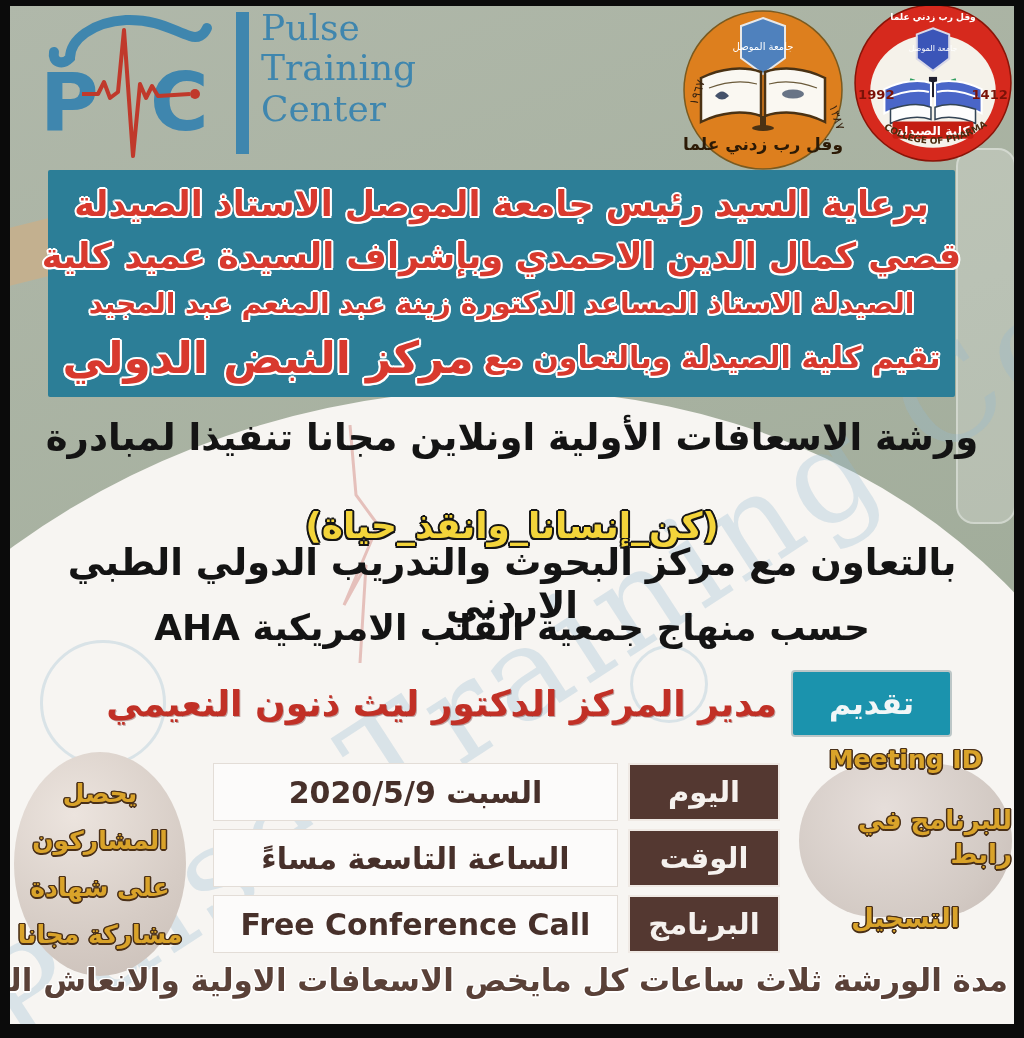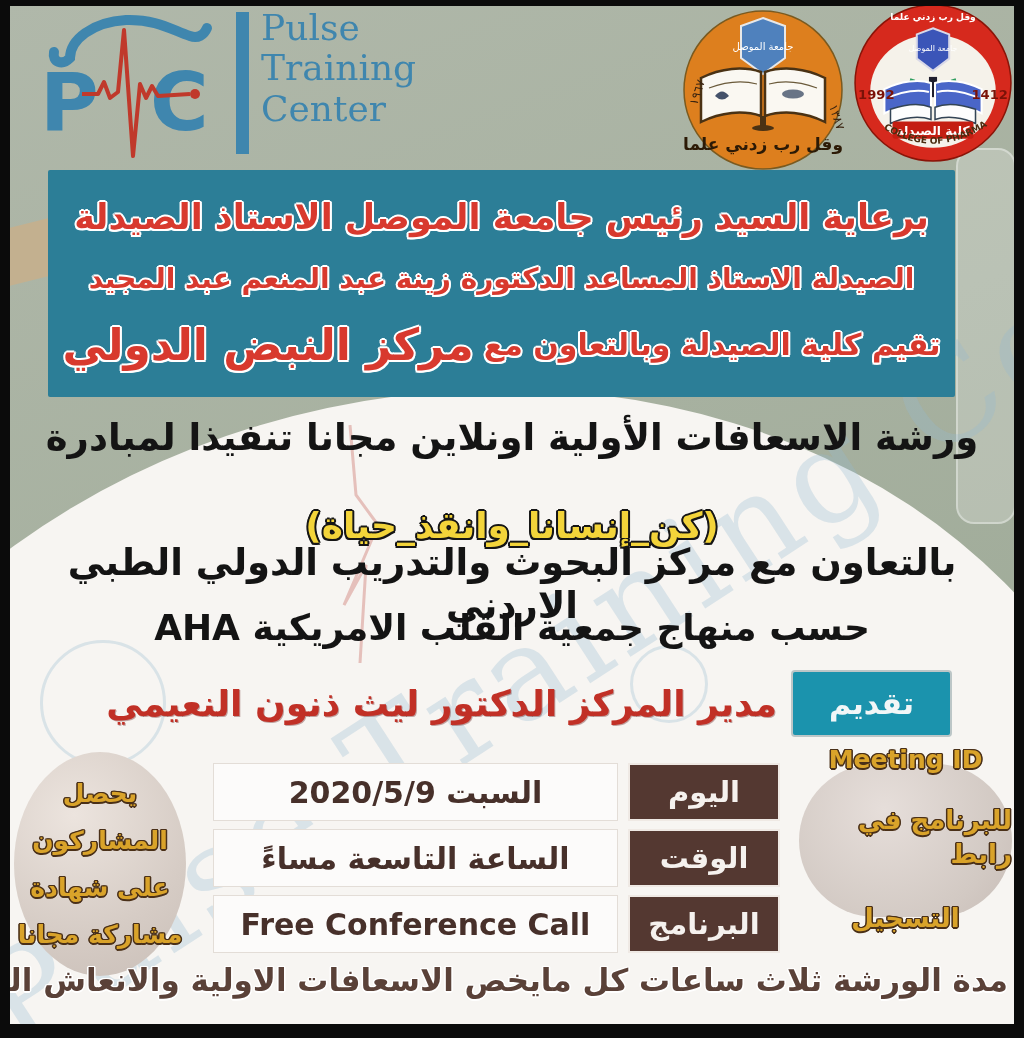--- a/index.html
+++ b/index.html
@@ -165,20 +165,21 @@
     <text x="138" y="96" font-size="13" font-weight="bold" fill="#7a1208" text-anchor="middle">1412</text>
     <rect x="42" y="118" width="80" height="17" rx="2" fill="#c41e12"></rect>
     <text x="82" y="131" font-size="12" font-weight="bold" fill="#ffffff" text-anchor="middle">كلية الصيدلة</text>
     <text font-size="9" font-weight="bold" fill="#4a2c10">
       <textPath href="#pharm-arc" startOffset="6">COLLEGE OF PHARMACY</textPath>
     </text>
   </svg>
 
   <div id="sponsor-panel">
     <div class="sp-line sp-1">برعاية السيد رئيس جامعة الموصل الاستاذ الصيدلة</div>
+    <div class="sp-line sp-2">قصي كمال الدين الاحمدي وبإشراف السيدة عميد كلية</div>
     <div class="sp-line sp-3">الصيدلة الاستاذ المساعد الدكتورة زينة عبد المنعم عبد المجيد</div>
     <div class="sp-line sp-4">
       <span>تقيم كلية الصيدلة وبالتعاون مع</span>
       <span class="big">مركز النبض الدولي</span>
     </div>
   </div>
 
   <div class="center-line" id="workshop-title">ورشة الاسعافات الأولية اونلاين مجانا تنفيذا لمبادرة</div>
   <div class="center-line" id="hashtag-line">(كن_إنسانا_وانقذ_حياة)</div>
   <div class="center-line" id="collab-line">بالتعاون مع مركز البحوث والتدريب الدولي الطبي الاردني</div>

